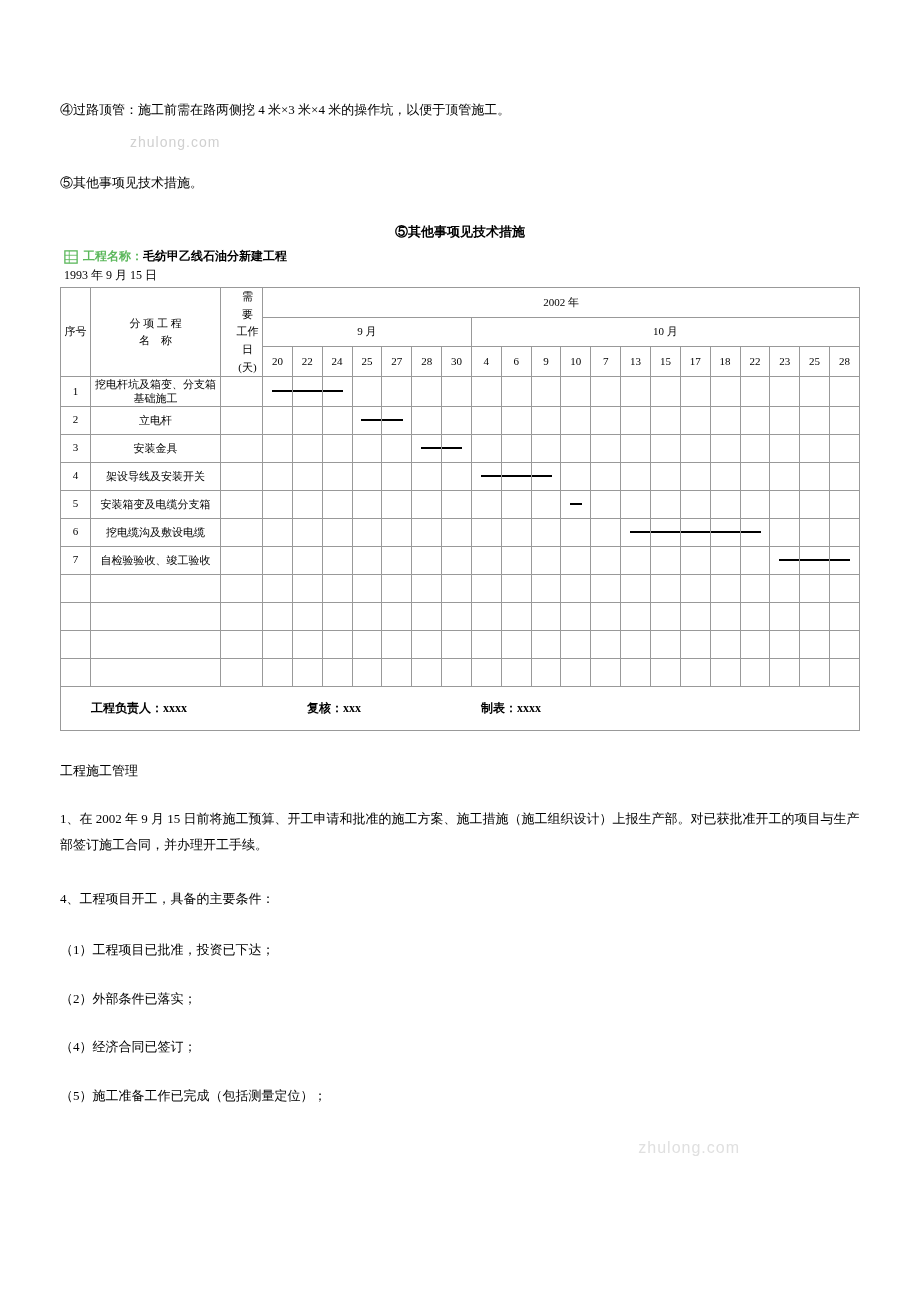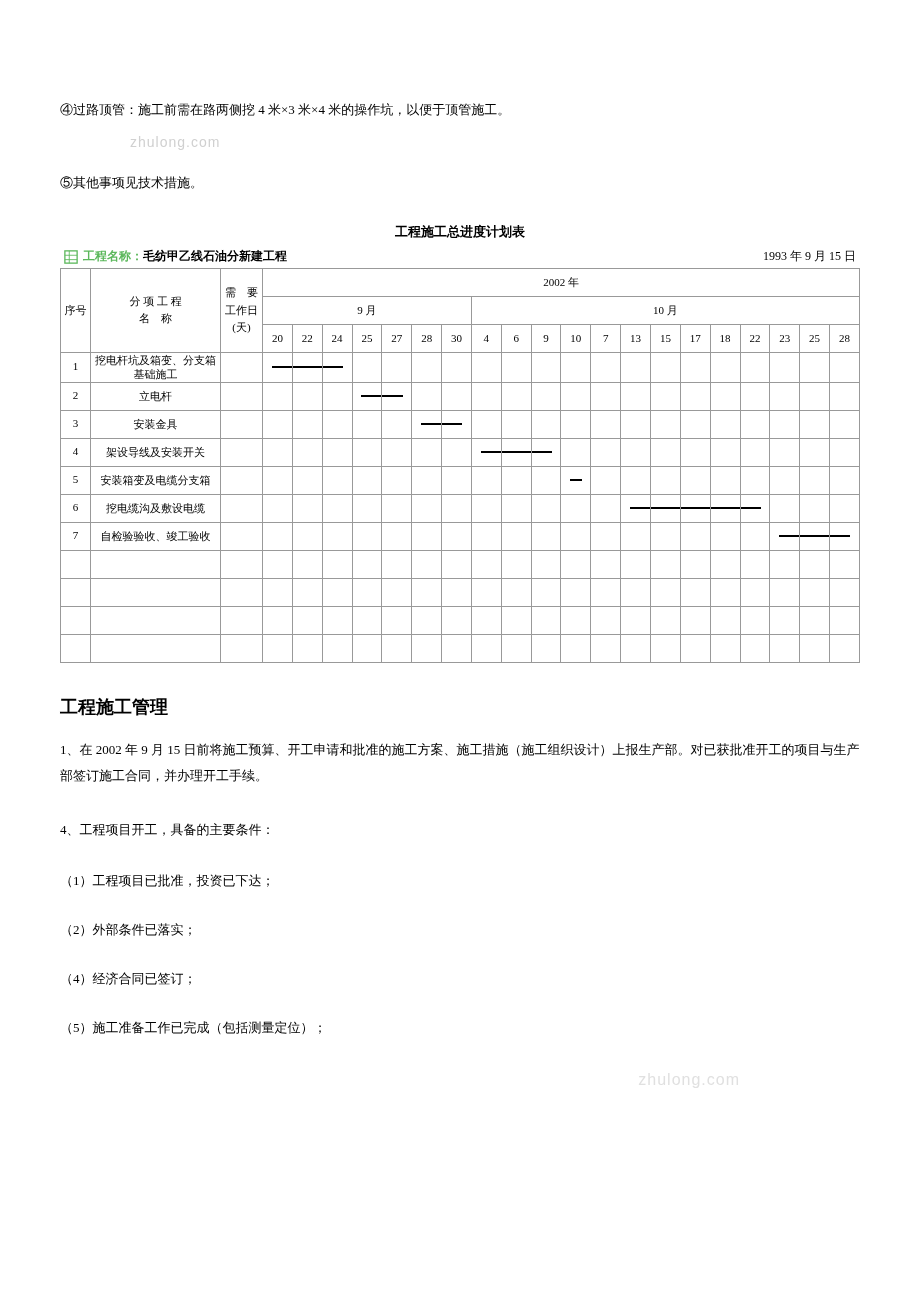--- a/index.html
+++ b/index.html
@@ -42,20 +42,21 @@
       font-weight: bold;
       font-size: 13px;
       margin-bottom: 4px;
     }
     .gantt-meta {
       display: flex;
       align-items: flex-start;
       font-size: 12px;
       margin-bottom: 2px;
       padding: 0 4px;
+      flex-direction: column;
     }
     .gantt-meta .left-meta { flex: 1; }
     .gantt-meta .right-meta { }
     .icon-green {
       display: inline-block;
       width: 14px;
       height: 14px;
       vertical-align: middle;
       margin-right: 2px;
     }
@@ -78,21 +79,21 @@
       vertical-align: middle;
       padding: 0;
       height: 28px;
       overflow: hidden;
     }
     table.gantt th {
       font-weight: normal;
     }
     table.gantt .col-seq { width: 30px; }
     table.gantt .col-name { width: 130px; }
-    table.gantt .col-days { width: 42px; }
+    table.gantt .col-days { width: 42px; padding-left: 12px; }
     table.gantt .col-day { width: auto; }
     .task-name {
       font-size: 11px;
       padding: 2px 4px;
       line-height: 1.3;
     }
     .bar-cell { position: relative; }
     .bar {
       position: absolute;
       top: 50%;
@@ -104,42 +105,42 @@
       display: flex;
       justify-content: flex-start;
       gap: 120px;
       padding: 12px 30px;
       font-weight: bold;
       font-size: 12px;
       border: 1px solid #999;
       border-top: none;
     }
     .section-heading {
-      font-weight: bold;
+      font-weight: normal;
       margin-top: 20px;
-      margin-bottom: 16px;
-      font-size: 18px;
+      margin-bottom: 24px;
+      font-size: 13px;
     }
     .numbered-para {
       margin-bottom: 28px;
       line-height: 2;
     }
     .sub-item {
       margin-bottom: 28px;
     }
   </style>
 </head>
 <body>
 
 <p class="paragraph">④过路顶管：施工前需在路两侧挖 4 米×3 米×4 米的操作坑，以便于顶管施工。</p>
 <div class="watermark-top">zhulong.com</div>
 <p class="paragraph">⑤其他事项见技术措施。</p>
 
 <div class="gantt-wrapper">
-  <div class="gantt-title">工程施工总进度计划表</div>
+  <div class="gantt-title">⑤其他事项见技术措施</div>
   <div class="gantt-meta">
     <div class="left-meta">
       <span class="icon-green">
         <svg viewBox="0 0 16 16">
             <rect x="1" y="1" width="14" height="14" fill="none" stroke="#5cb85c" stroke-width="1.5"></rect>
             <line x1="1" y1="6" x2="15" y2="6" stroke="#5cb85c" stroke-width="1"></line>
             <line x1="1" y1="11" x2="15" y2="11" stroke="#5cb85c" stroke-width="1"></line>
             <line x1="6" y1="1" x2="6" y2="15" stroke="#5cb85c" stroke-width="1"></line>
           </svg>
       </span>
@@ -499,20 +500,31 @@
           <td class="bar-cell"></td>
           <td class="bar-cell"></td>
           <td class="bar-cell"></td>
           <td class="bar-cell"></td>
           <td class="bar-cell"></td>
           <td class="bar-cell"></td>
           <td class="bar-cell"></td>
         </tr>
       </tbody>
   </table>
+  <div class="gantt-footer">
+    <span>
+      <span>工程负责人：</span><span>xxxx</span>
+    </span>
+    <span>
+      <span>复核：</span><span>xxx</span>
+    </span>
+    <span>
+      <span>制表：</span><span>xxxx</span>
+    </span>
+  </div>
 </div>
 
 <div class="section-heading">工程施工管理</div>
 <p class="numbered-para">1、在 2002 年 9 月 15 日前将施工预算、开工申请和批准的施工方案、施工措施（施工组织设计）上报生产部。对已获批准开工的项目与生产部签订施工合同，并办理开工手续。</p>
 <p class="numbered-para">4、工程项目开工，具备的主要条件：</p>
 <div id="section-items">
     <p class="sub-item">（1）工程项目已批准，投资已下达；</p>
     <p class="sub-item">（2）外部条件已落实；</p>
     <p class="sub-item">（4）经济合同已签订；</p>
     <p class="sub-item">（5）施工准备工作已完成（包括测量定位）；</p>

